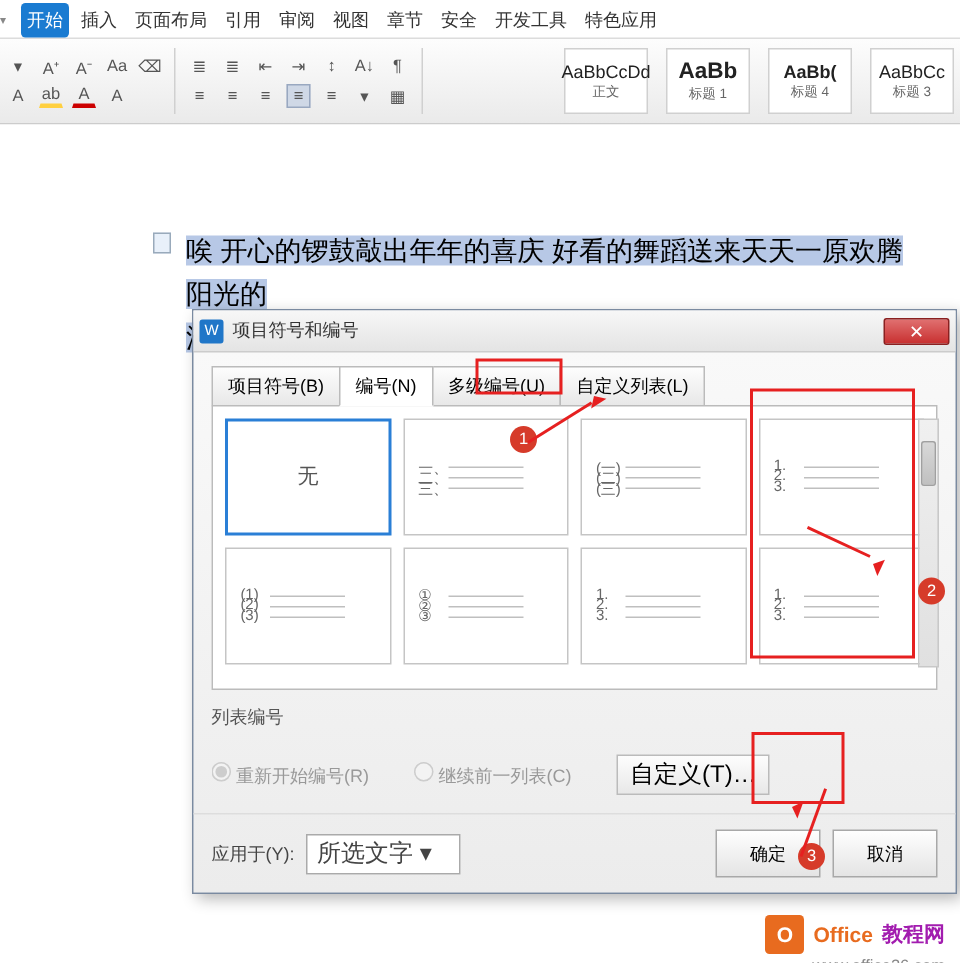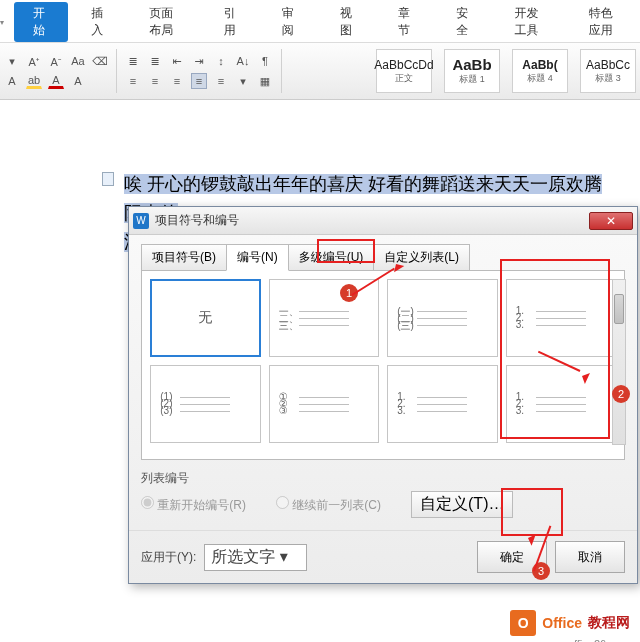--- a/index.html
+++ b/index.html
@@ -1,20 +1,20 @@
 <!DOCTYPE html>
 <html><head>
 <meta charset="utf-8">
 <style>
   * { box-sizing: border-box; margin: 0; padding: 0; font-family: "Microsoft YaHei", SimSun, Arial, sans-serif; }
   body { width: 640px; height: 642px; background: #fff; overflow: hidden; position: relative; }
 
   
   .ribbon-tabs { display: flex; align-items: center; gap: 4px; padding: 2px 0 0 0; font-size: 12px; color: #333; background: #fff; }
-  .ribbon-tabs .tab { padding: 3px 19px; cursor: pointer; }
+  .ribbon-tabs .tab { padding: 3px 4px; cursor: pointer; }
   .ribbon-tabs .tab.active { background: #1a7bd1; color: #fff; border-radius: 3px; }
   .ribbon-tabs .tri { font-size: 8px; color: #888; margin-right: 6px; }
 
   
   .ribbon-body { display: flex; align-items: center; background: linear-gradient(#fdfdfd,#eaeaea); border-top: 1px solid #dcdcdc; border-bottom: 1px solid #ccc; height: 58px; padding: 0 4px; font-size: 12px; color: #555; gap: 6px; }
   .group { display: flex; flex-direction: column; gap: 4px; }
   .row { display: flex; align-items: center; gap: 6px; }
   .ico { width: 16px; height: 16px; display: inline-flex; align-items: center; justify-content: center; font-size: 11px; color: #555; border: 1px solid transparent; }
   .sep { width: 1px; height: 44px; background: #d0d0d0; margin: 0 2px; }
   .styles { display: flex; gap: 12px; margin-left: auto; }
@@ -42,39 +42,39 @@
   .grid { display: grid; grid-template-columns: repeat(4, 1fr); gap: 8px; }
   .opt { height: 78px; border: 1px solid #c5c5c5; background: #fff; display: flex; flex-direction: column; align-items: center; justify-content: center; gap: 6px; font-size: 11px; color: #555; position: relative; }
   .opt.sel { border: 2px solid #2a7fd6; }
   .opt .line { width: 50px; height: 1px; background: #bfbfbf; position: relative; }
   .opt .line::before { content: attr(data-lbl); position: absolute; left: -20px; top: -6px; font-size: 10px; color: #666; }
   .opt.none { font-size: 14px; }
   .scrollbar { position: absolute; right: -2px; top: 8px; width: 14px; height: 166px; background: linear-gradient(#f0f0f0,#e0e0e0); border: 1px solid #c8c8c8; }
   .scrollbar .thumb { position: absolute; left: 1px; top: 14px; width: 10px; height: 30px; background: linear-gradient(#d8d8d8,#c0c0c0); border: 1px solid #a0a0a0; border-radius: 2px; }
 
   .list-num-section { font-size: 12px; color: #555; margin-top: 10px; }
-  .list-num-section .hdr { margin-bottom: 4px; }
+  .list-num-section .hdr { margin-bottom: 16px; }
   .radios { display: flex; align-items: center; gap: 30px; color: #999; }
   .btn-custom { float: right; padding: 2px 8px; border: 1px solid #bbb; background: linear-gradient(#fdfdfd,#e8e8e8); font-size: 16px; }
 
   .dlg-bottom { display: flex; align-items: center; gap: 8px; padding: 10px 12px; border-top: 1px solid #ddd; font-size: 12px; color: #444; }
   .apply-select { border: 1px solid #aaa; padding: 2px 18px 2px 6px; background: #fff; font-size: 16px; }
   .btn { width: 70px; height: 32px; border: 1px solid #a8a8a8; background: linear-gradient(#fefefe,#e4e4e4); font-size: 12px; cursor: pointer; }
 
   
   .redbox { position: absolute; border: 2px solid #e62020; pointer-events: none; }
   .arrow-line { position: absolute; background: #e62020; height: 2px; transform-origin: left center; pointer-events: none; }
   .arrow-head { position: absolute; width: 0; height: 0; border: 6px solid transparent; pointer-events: none; }
   .badge { position: absolute; width: 18px; height: 18px; border-radius: 50%; background: #d63b2a; color: #fff; font-size: 11px; display: flex; align-items: center; justify-content: center; pointer-events: none; }
 
   
   .watermark { position: absolute; right: 10px; bottom: 6px; display: flex; align-items: center; gap: 6px; font-size: 14px; }
   .watermark .logo { width: 26px; height: 26px; background: #e86b1f; display: flex; align-items: center; justify-content: center; color: #fff; font-weight: bold; border-radius: 3px; }
   .watermark .t1 { color: #e86b1f; font-weight: bold; }
-  .watermark .t2 { color: #b91c1c; font-weight: bold; }
+  .watermark .t2 { color: #a21caf; font-weight: bold; }
   .watermark .url { position: absolute; right: 0; bottom: -14px; font-size: 11px; color: #888; }
 </style>
 </head>
 <body>
 
 <div class="ribbon-tabs">
   <span class="tri">▾</span>
   <span class="tab active">开始</span>
   <span class="tab">插入</span>
   <span class="tab">页面布局</span>

